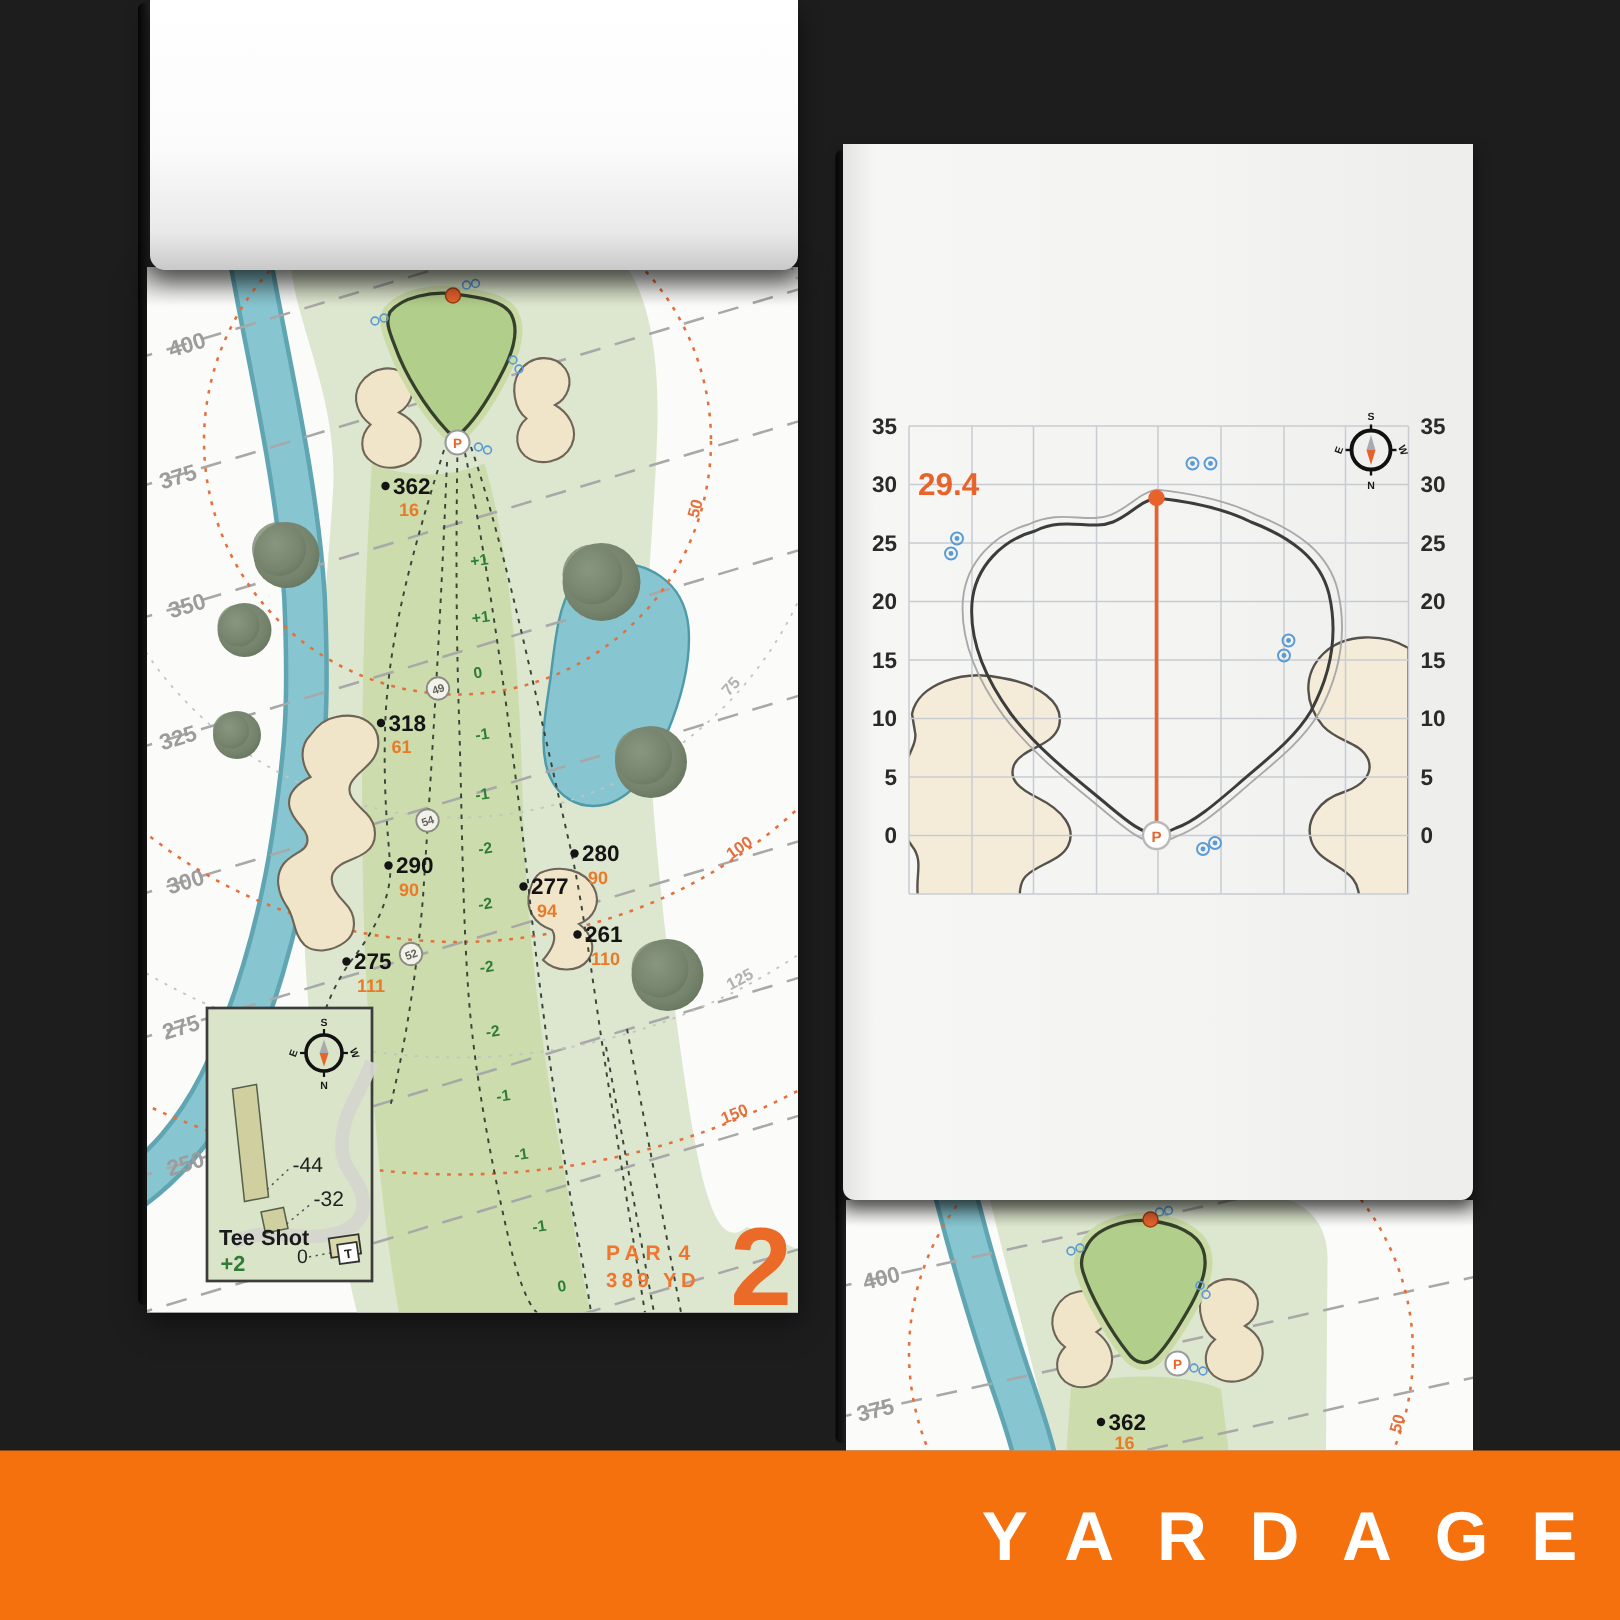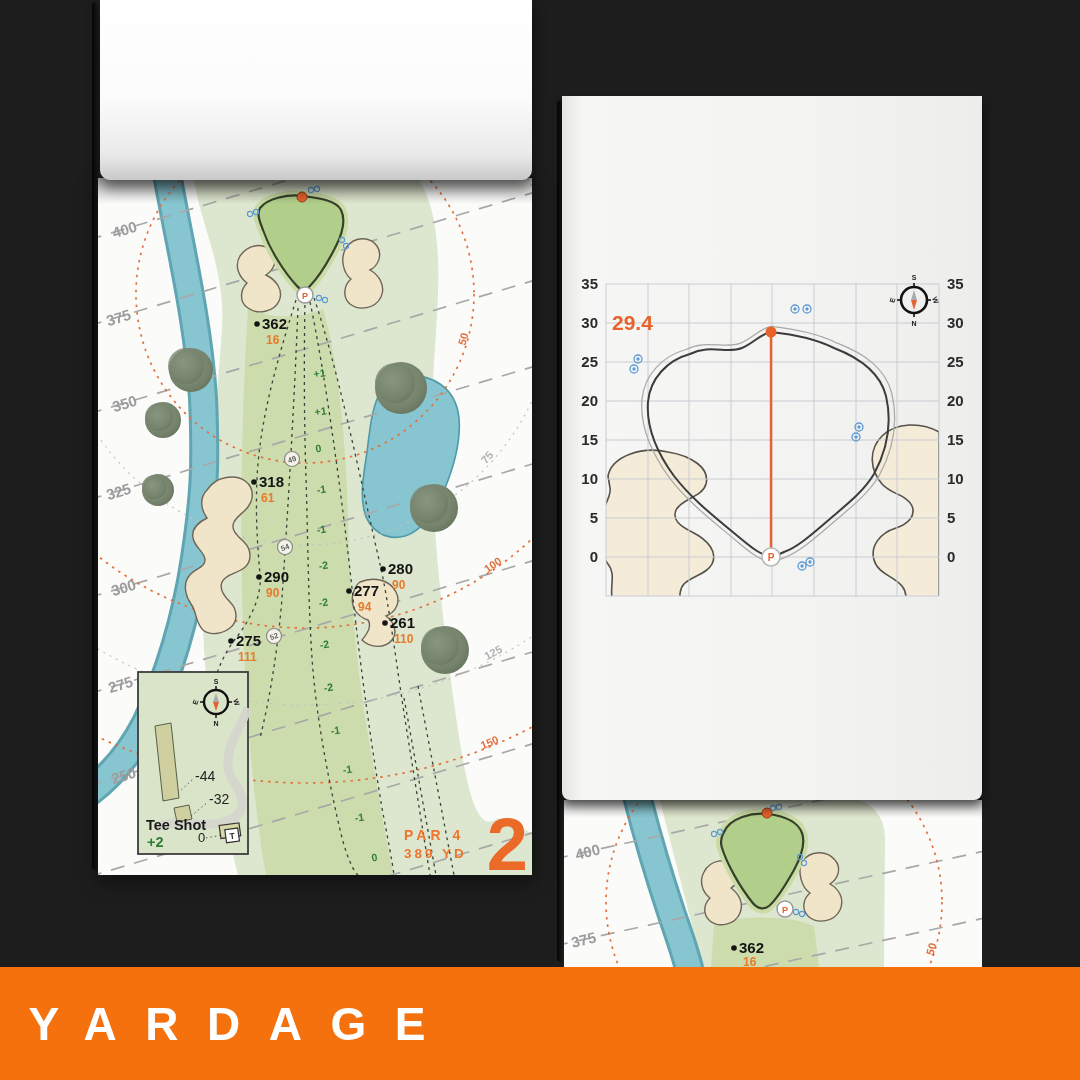--- a/index.html
+++ b/index.html
@@ -15,21 +15,21 @@
      box-shadow:0 6px 18px rgba(0,0,0,.5);}
   #left-map-page .fold-shadow{position:absolute;left:0;top:0;width:100%;height:26px;
      background:linear-gradient(180deg,rgba(0,0,0,.30),rgba(0,0,0,0));}
   #right-top-page{left:562px;top:96px;width:420px;height:704px;
      background:linear-gradient(90deg,#e3e3e2 0%,#f6f6f5 5%,#f3f3f2 60%,#ededec 100%);
      border-radius:0 0 8px 8px;box-shadow:0 6px 10px rgba(0,0,0,.55);z-index:3;}
   #right-under-page{left:564px;top:800px;width:418px;height:167px;background:#fafaf9;z-index:2;}
   #right-under-page .fold-shadow{position:absolute;left:0;top:0;width:100%;height:18px;
      background:linear-gradient(180deg,rgba(0,0,0,.28),rgba(0,0,0,0));}
   #banner{position:absolute;left:0;top:967px;width:1080px;height:113px;background:#f4710e;
-     display:flex;align-items:center;justify-content:flex-start;z-index:5;}
+     display:flex;align-items:center;justify-content:flex-end;z-index:5;}
   #banner .label{color:#ffffff;font-size:46px;font-weight:bold;letter-spacing:.62em;text-indent:.62em;}
   svg{position:absolute;left:0;top:0;}
   svg text{font-family:"Liberation Sans",sans-serif;}
   .ring-label{fill:#9c9c9c;font-size:15px;font-weight:bold;}
   .arc-orange{fill:#e4703c;font-size:11px;font-weight:bold;}
   .arc-gray{fill:#b2b2b2;font-size:11px;font-weight:bold;}
   .pt{fill:#141414;font-size:15px;font-weight:bold;}
   .pt-front{fill:#e87a28;font-size:12px;font-weight:bold;}
   .slope{fill:#2e7d36;font-size:10.5px;font-weight:bold;}
   .mk{fill:#62625a;font-size:7.5px;font-weight:bold;}

